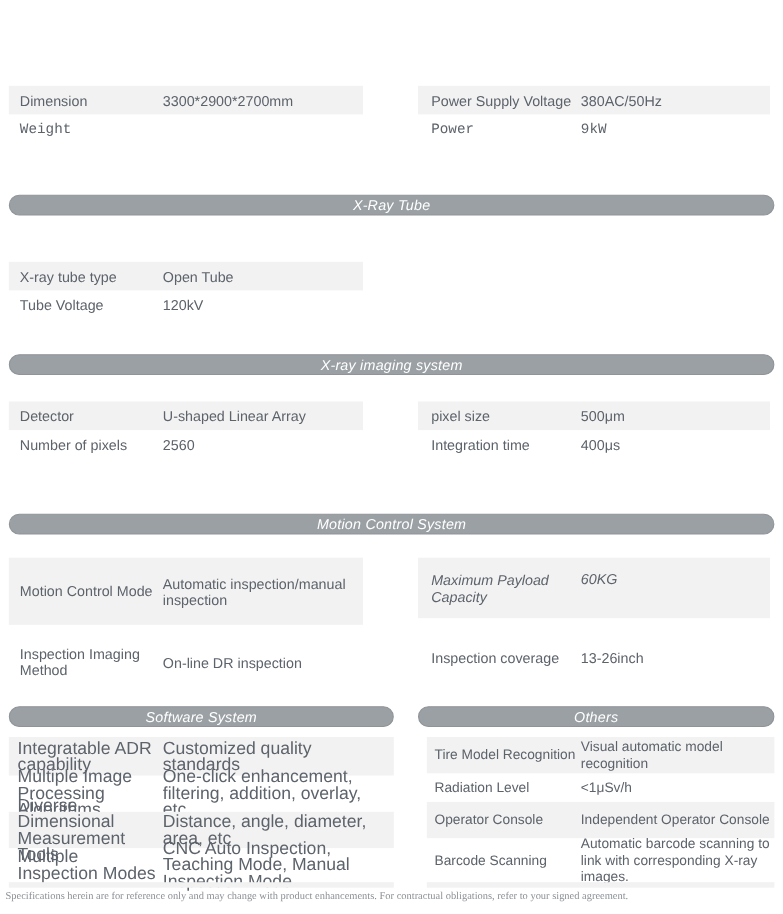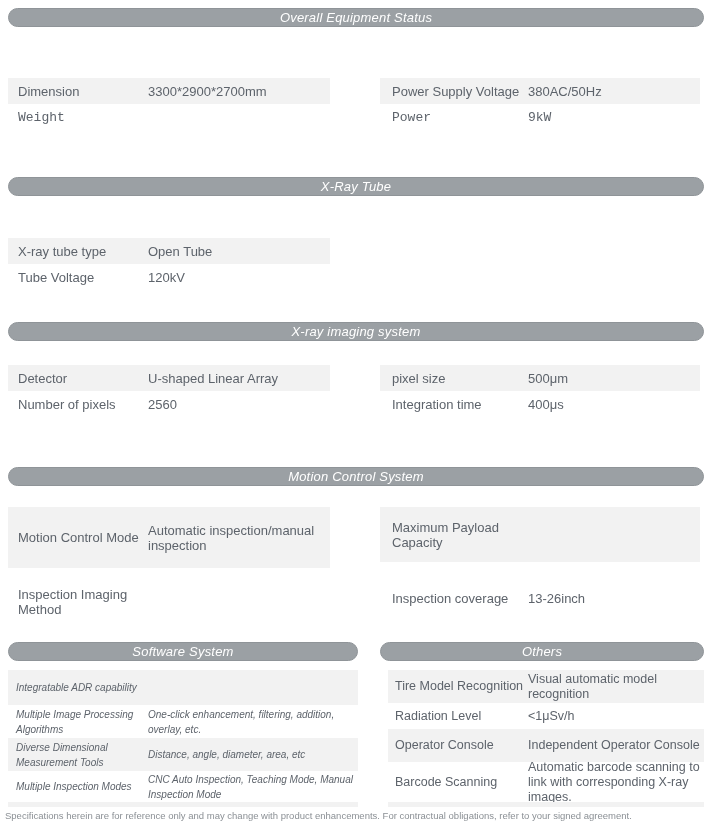--- a/index.html
+++ b/index.html
@@ -55,28 +55,28 @@
   .row.R .lbl{padding-left:12px;width:148px;flex:0 0 148px;}
   .row.R .val{width:170px;}
   .h26{height:26px;}
 
   .r-s1a{top:78px;}  .r-s1b{top:104px;font-family:Liberation Mono, monospace;}
   .r-s2a{top:238px;} .r-s2b{top:264px;}
   .r-s3a{top:365px;} .r-s3b{top:391px;}
 
   .r-m1{top:507px;height:61px;}
   .r-m2{top:577px;height:50px;}
-  .r-m3{top:507px;height:55px;}
+  .r-m3{top:507px;height:55px;font-style:italic;}
   .r-m4{top:581px;height:34px;}
   .val-up{position:relative;top:-8px;}
 
   .srow{
     position:absolute;left:8px;width:350px;
     display:flex;align-items:center;
-    font-size:10px;line-height:15px;font-style:italic;
+    font-size:16px;line-height:15px;
   }
   .srow.lt{background:var(--row_alt_bg);}
   .srow .lbl{padding-left:8px;width:140px;flex:0 0 140px;}
   .srow .val{width:208px;}
   .r-sw1{top:670px;height:35px;}
   .r-sw2{top:705px;height:33px;}
   .r-sw3{top:738px;height:33px;align-items:center;}
   .r-sw4{top:771px;height:31px;}
 
   .orow{
@@ -96,30 +96,28 @@
     position:absolute;top:802px;height:5px;
     background:var(--row_alt_bg);
   }
   .strip.sL{left:8px;width:350px;}
   .strip.sR{left:388px;width:316px;}
 
   .footer{
     position:absolute;top:810px;left:5px;width:702px;
     font-size:9.5px;
     color:var(--footer_text);
+    font-family:Liberation Serif, serif;
   }
 </style>
 </head>
 <body>
 
 <div class="page">
 
-  <div class="banner b-overall">
-    <span>Overall Equipment Status</span>
-  </div>
   <div class="banner b-tube">
     <span>X-Ray Tube</span>
   </div>
   <div class="banner b-imaging">
     <span>X-ray imaging system</span>
   </div>
   <div class="banner b-motion">
     <span>Motion Control System</span>
   </div>
   <div class="banner b-software">
@@ -170,31 +168,34 @@
     <div class="lbl">Integration time</div>
     <div class="val">400μs</div>
   </div>
 
   <div class="row L lt r-m1">
     <div class="lbl">Motion Control Mode</div>
     <div class="val">Automatic inspection/manual inspection</div>
   </div>
   <div class="row L r-m2">
     <div class="lbl">Inspection Imaging Method</div>
+    <div class="val">On-line DR inspection</div>
   </div>
   <div class="row R lt r-m3">
     <div class="lbl">Maximum Payload Capacity</div>
+    <div class="val val-up">60KG</div>
   </div>
   <div class="row R r-m4">
     <div class="lbl">Inspection coverage</div>
     <div class="val">13-26inch</div>
   </div>
 
   <div class="srow lt r-sw1">
     <div class="lbl">Integratable ADR capability</div>
+    <div class="val">Customized quality standards</div>
   </div>
   <div class="srow r-sw2">
     <div class="lbl">Multiple Image Processing Algorithms</div>
     <div class="val">One-click enhancement, filtering, addition, overlay, etc.</div>
   </div>
   <div class="srow lt r-sw3">
     <div class="lbl">Diverse Dimensional Measurement Tools</div>
     <div class="val">Distance, angle, diameter, area, etc</div>
   </div>
   <div class="srow r-sw4">

